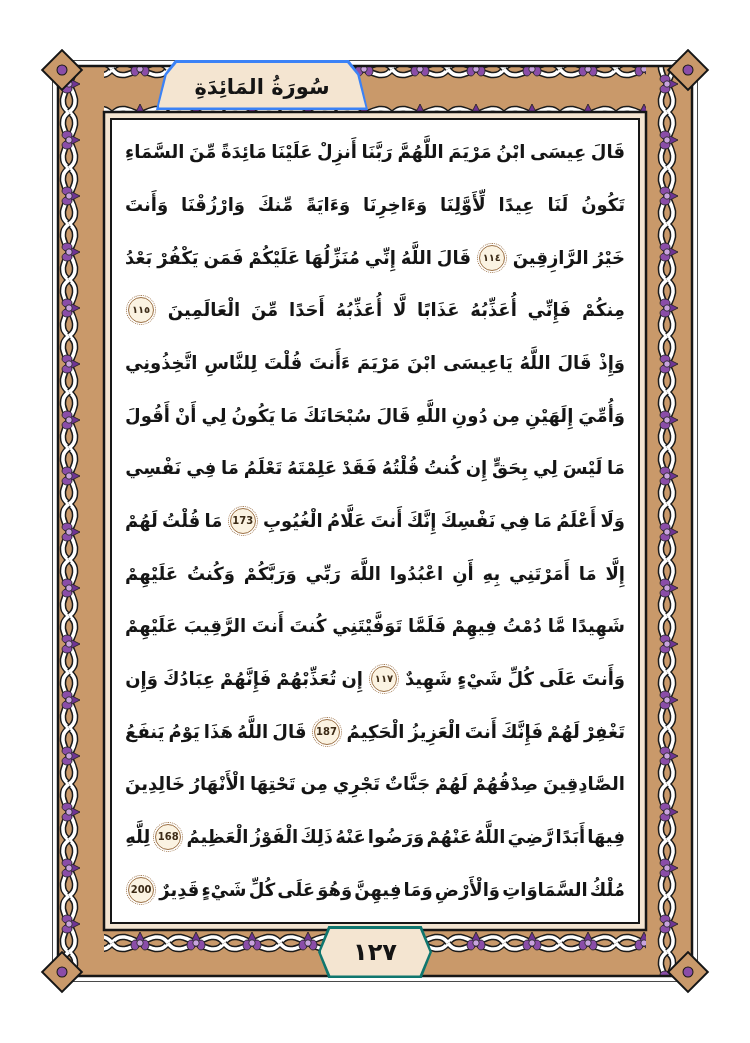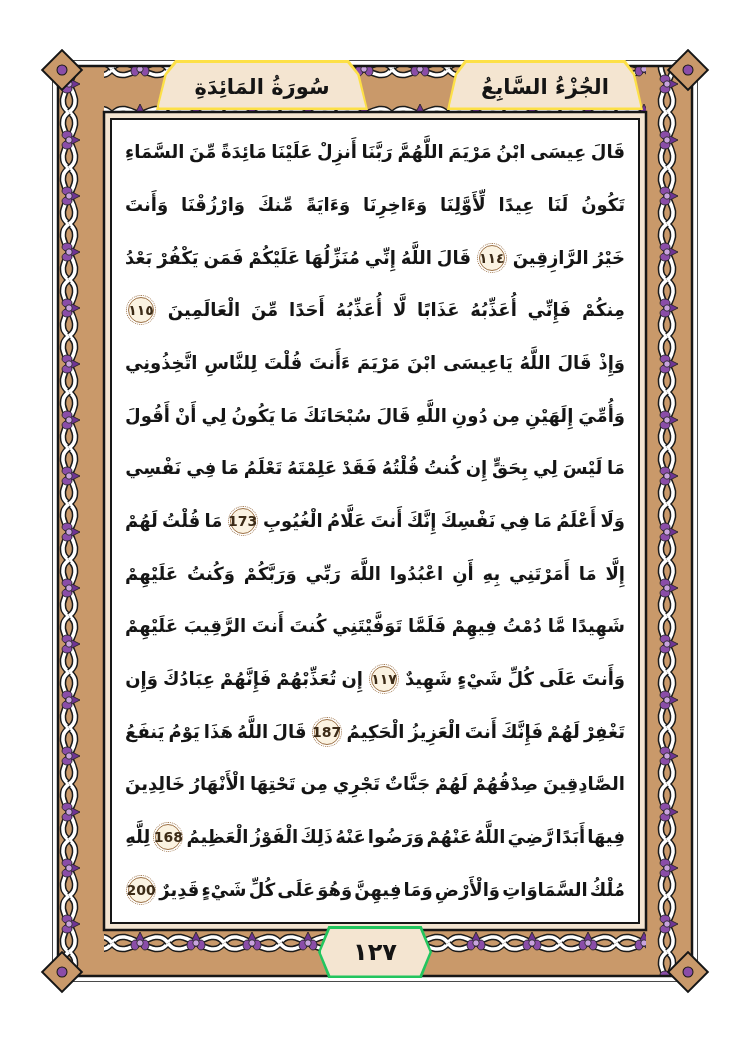--- a/index.html
+++ b/index.html
@@ -3,35 +3,35 @@
 <meta charset="utf-8">
 <style>
   html,body{margin:0;padding:0;background:#ffffff;}
   .page{
     position:relative;width:750px;height:1043px;background:#ffffff;overflow:hidden;
     font-family:"DejaVu Sans",sans-serif;
   }
   .abs{position:absolute;}
   
   .cartouche-outer{
-    position:absolute;background:#fde047;
+    position:absolute;background:#3b82f6;
     clip-path:polygon(0% 100%,4% 28%,9% 0%,91% 0%,96% 28%,100% 100%);
     text-decoration:underline;
   }
   .cartouche-inner{
     position:absolute;inset:2.5px;background:#f4e5d1;
     clip-path:polygon(0% 100%,4% 28%,9% 0%,91% 0%,96% 28%,100% 100%);
     display:flex;align-items:center;justify-content:center;
   }
   .cartouche-inner span{
     direction:rtl;color:#141414;font-weight:bold;font-size:21px;line-height:1;
     padding-top:4px;
   }
   .pagenum-outer{
-    position:absolute;background:#22c55e;
+    position:absolute;background:#0f766e;
     clip-path:polygon(0% 50%,9% 0%,91% 0%,100% 50%,91% 100%,9% 100%);
   }
   .pagenum-inner{
     position:absolute;inset:2.5px;background:#f4e5d1;
     clip-path:polygon(0% 50%,9% 0%,91% 0%,100% 50%,91% 100%,9% 100%);
     display:flex;align-items:center;justify-content:center;
   }
   .pagenum-inner span{color:#141414;font-weight:bold;font-size:24px;line-height:1;}
   
   .textbox{
@@ -46,21 +46,21 @@
     display:flex;direction:rtl;justify-content:space-between;align-items:center;
     white-space:nowrap;color:#151515;font-weight:bold;font-size:18px;line-height:30px;
     overflow:visible;
   }
   .word{display:inline-block;}
   .ayah-marker{
     display:inline-flex;align-items:center;justify-content:center;
     width:24px;height:24px;border-radius:50%;
     background:#fbf3e2;border:1.5px solid #9c7146;
     outline:1.5px dotted #9c7146;outline-offset:1px;
-    font-size:14px;font-weight:bold;color:#3c2b17;line-height:1;
+    font-size:10px;font-weight:bold;color:#3c2b17;line-height:1;
     margin:0 3px;flex:0 0 auto;
   }
 </style>
 </head>
 <body>
 
 <div class="page">
 
   <svg class="abs" width="750" height="1043" viewBox="0 0 750 1043" style="left:0;top:0;">
     <defs>
@@ -115,25 +115,20 @@
     <g transform="translate(62,972) rotate(45)">
       <rect x="-14" y="-14" width="28" height="28" fill="#c9996a" stroke="#161616" stroke-width="2"></rect>
       <circle r="5" fill="#8a4da8" stroke="#161616" stroke-width="1"></circle>
     </g>
     <g transform="translate(688,972) rotate(45)">
       <rect x="-14" y="-14" width="28" height="28" fill="#c9996a" stroke="#161616" stroke-width="2"></rect>
       <circle r="5" fill="#8a4da8" stroke="#161616" stroke-width="1"></circle>
     </g>
   </svg>
 
-  <div class="cartouche-outer" style="left:447px;top:60px;width:196px;height:50px;">
-    <div class="cartouche-inner">
-      <span>الجُزْءُ السَّابِعُ</span>
-    </div>
-  </div>
 
   <div class="cartouche-outer" style="left:156px;top:60px;width:212px;height:50px;">
     <div class="cartouche-inner">
       <span>سُورَةُ المَائِدَةِ</span>
     </div>
   </div>
 
   <div class="textbox">
     <div class="lines" id="lines">
         <div class="line">

